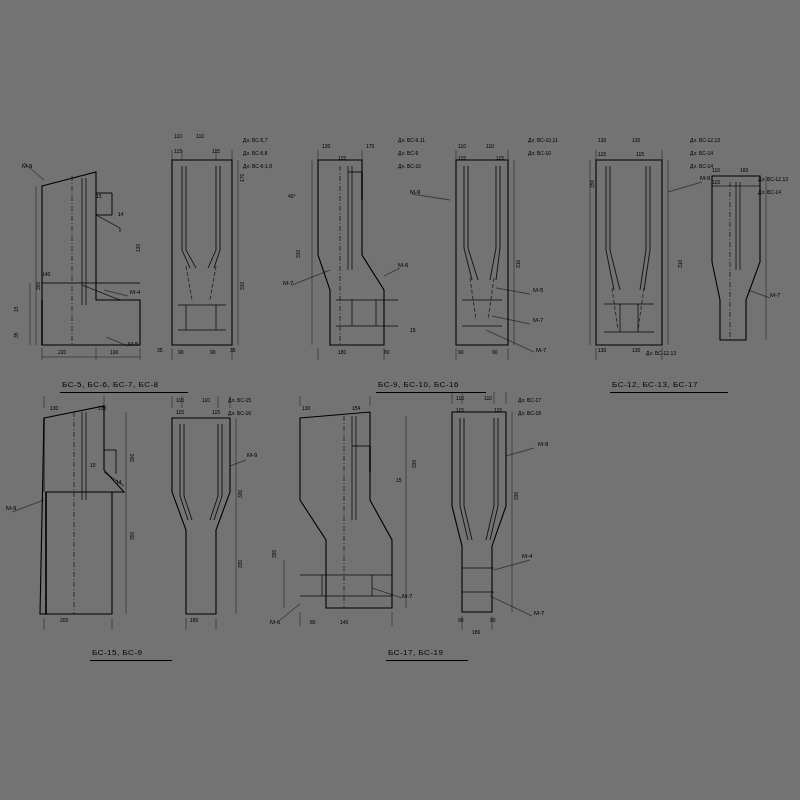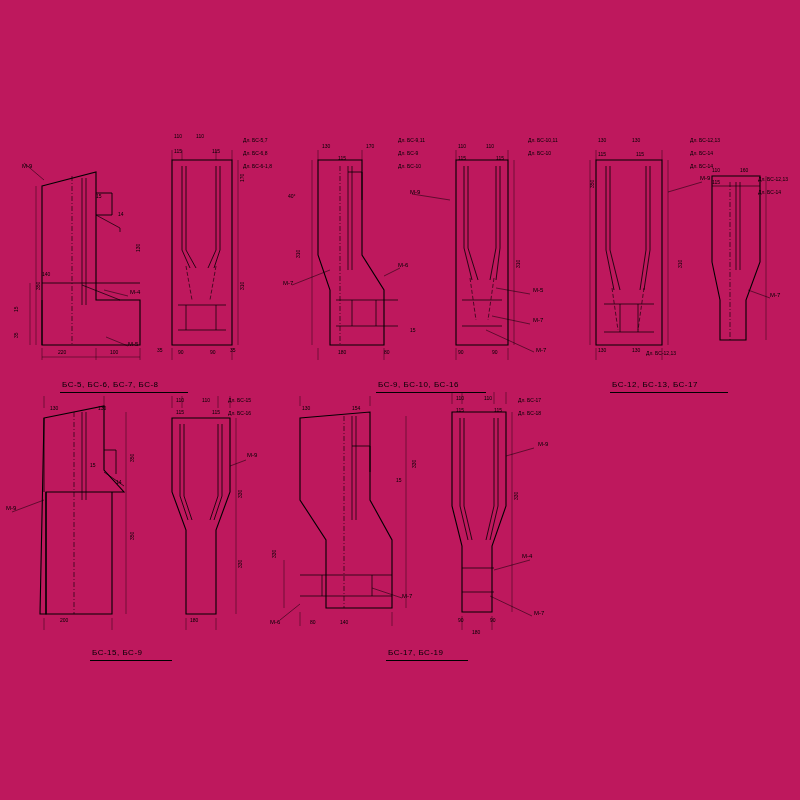--- a/index.html
+++ b/index.html
@@ -11,21 +11,21 @@
     width: 800px;
     height: 800px;
     font-family: "Liberation Sans", sans-serif;
     color: #000000;
     overflow: hidden;
   }
   #sheet {
     position: relative;
     width: 800px;
     height: 800px;
-    background: #be185d;
+    background: #737373;
   }
   #drawing-svg {
     position: absolute;
     left: 0;
     top: 0;
     width: 800px;
     height: 800px;
   }
   .grp-label {
     position: absolute;

